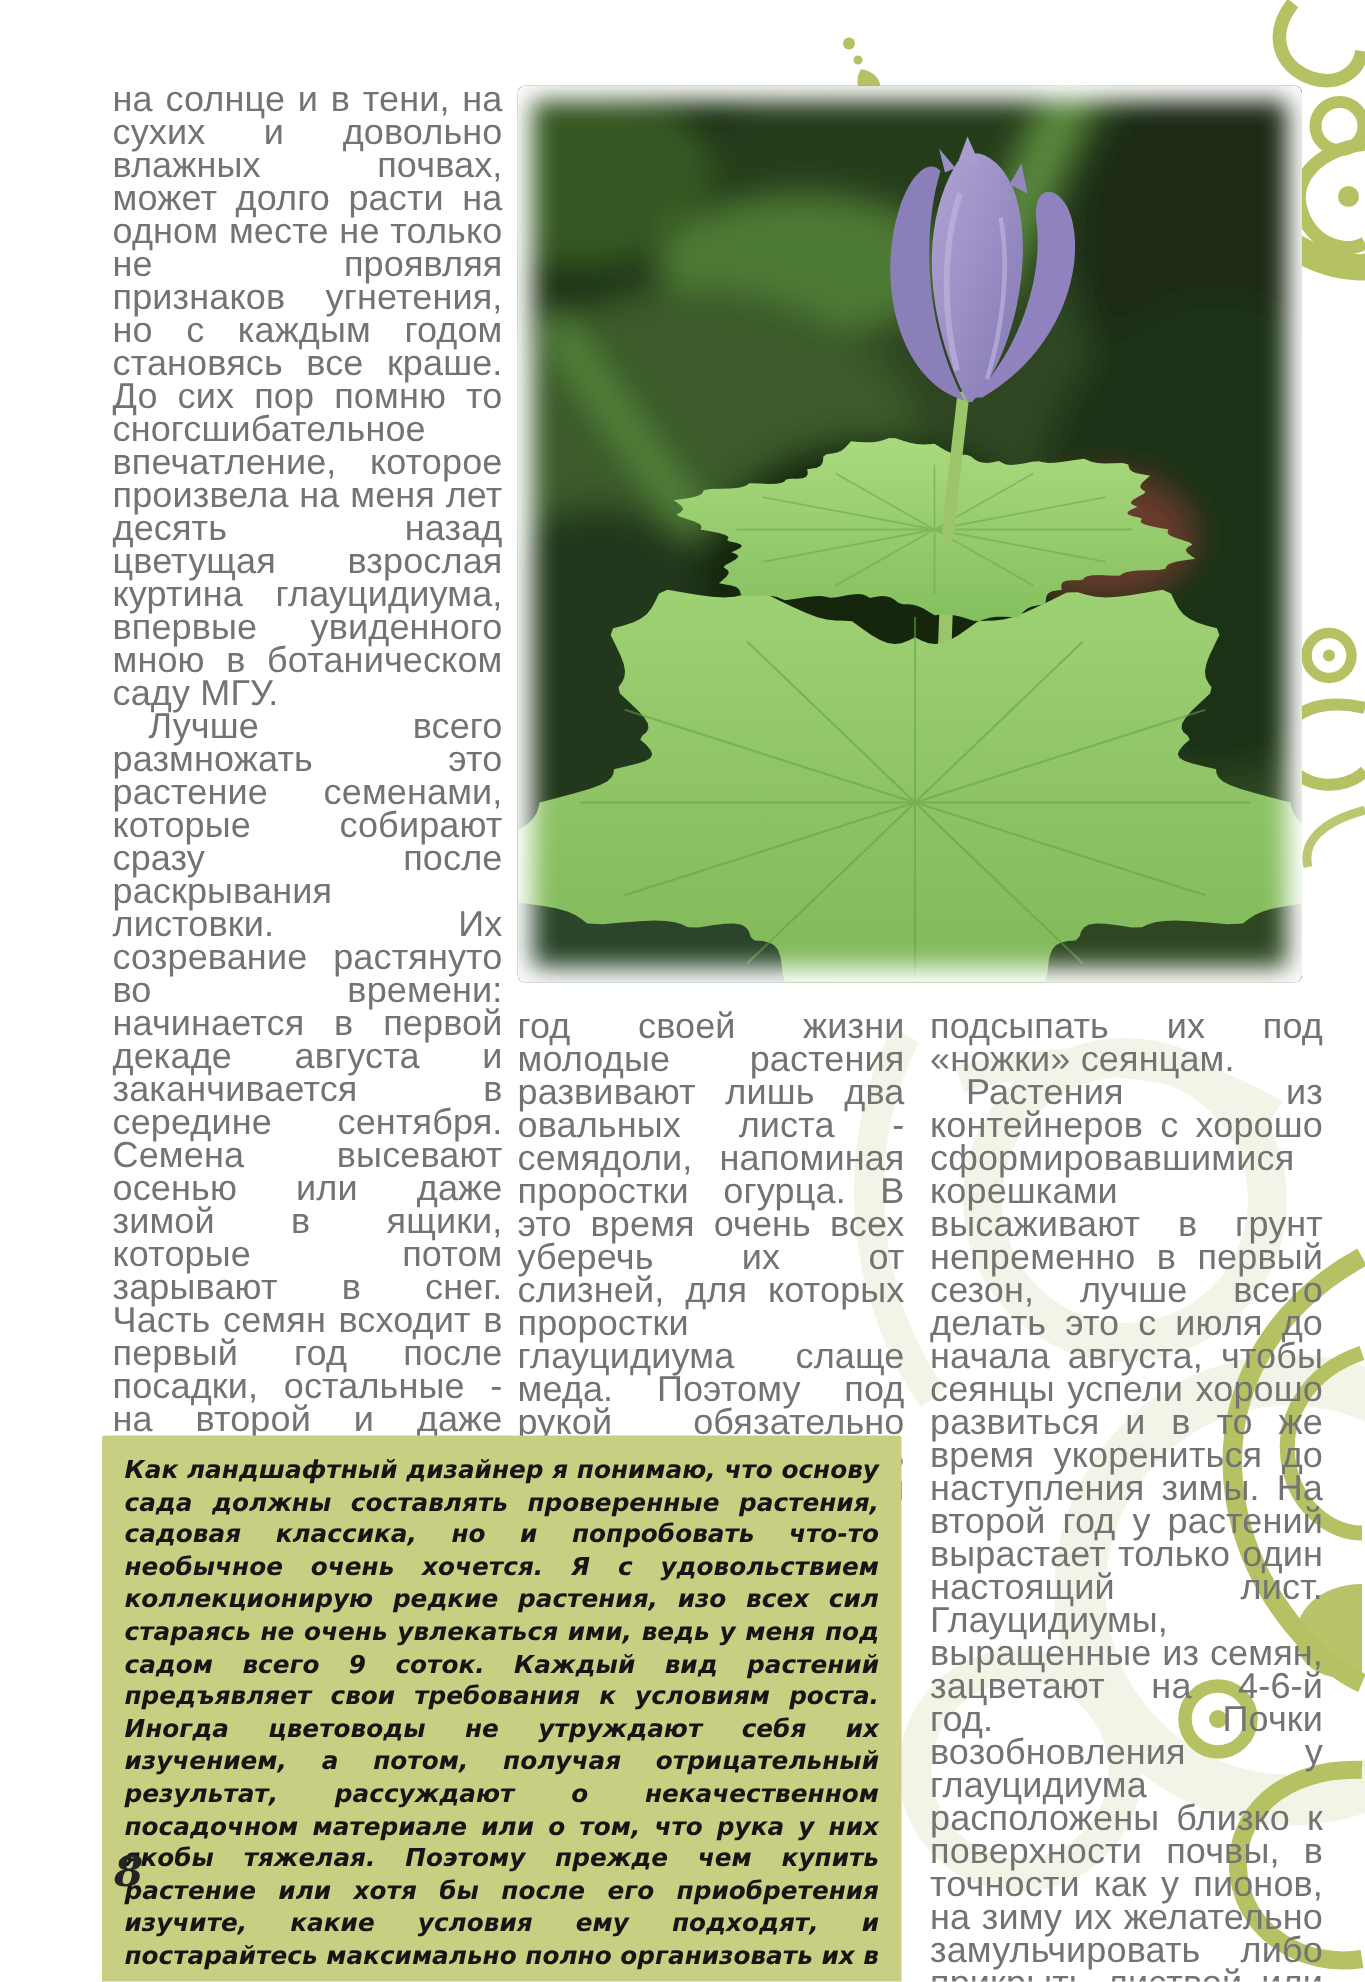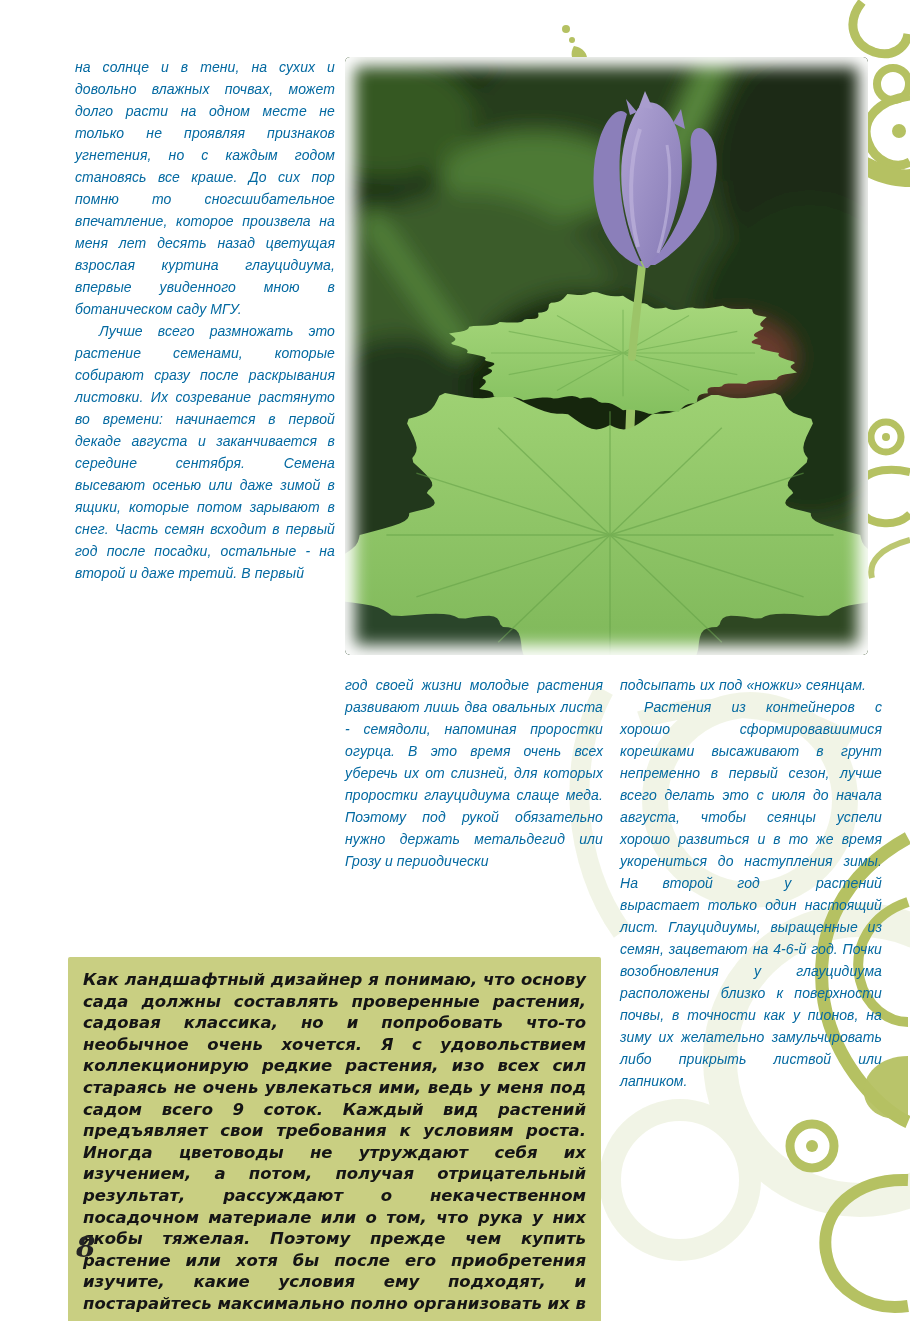--- a/index.html
+++ b/index.html
@@ -14,24 +14,23 @@
     position:absolute;left:345px;top:57px;width:523px;height:598px;
     z-index:2;border-radius:5px;overflow:hidden;
   }
   .photo-wrap svg{display:block;}
   .photo-feather{
     position:absolute;left:0;top:0;right:0;bottom:0;
     box-shadow:inset 0 0 16px 10px #ffffff;
     border-radius:5px;pointer-events:none;
   }
   .col{
-    position:absolute;z-index:3;color:#0369a1;
-    font-size:14px;line-height:22px;text-align:justify;
+    position:absolute;z-index:3;color:#737373;
+    font-size:24px;line-height:22px;text-align:justify;
     letter-spacing:0.1px;
-    font-style:italic;
   }
   .col p{margin:0;}
   .col p.indent{text-indent:24px;}
   #col-left{left:75px;top:56px;width:260px;}
   #col-middle{left:345px;top:674px;width:258px;}
   #col-right{left:620px;top:674px;width:262px;}
   .note-box{
     position:absolute;left:68px;top:957px;width:533px;min-height:281px;
     box-sizing:border-box;z-index:3;
     background:#c9cf82;border-radius:2px;

